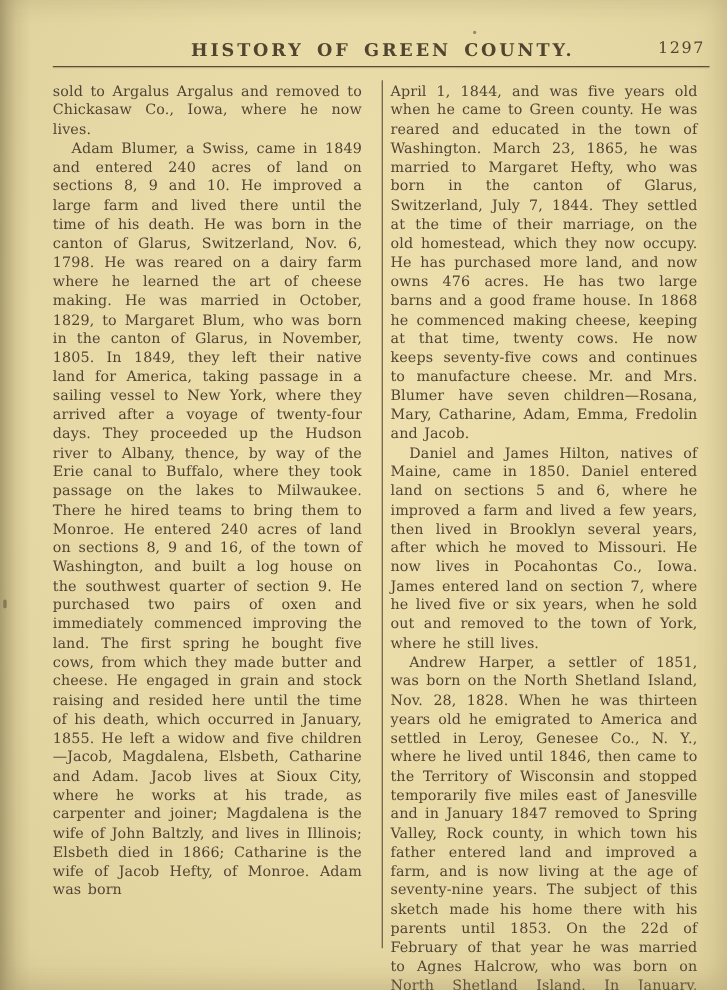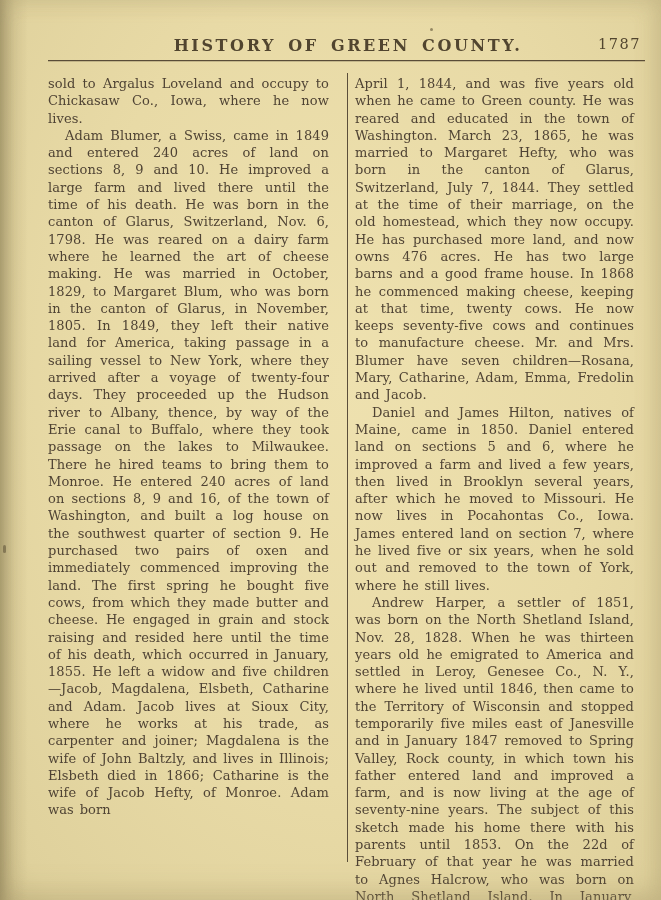--- a/index.html
+++ b/index.html
@@ -71,26 +71,26 @@
   .speck-dot { left: 430px; top: 28px; width: 3px; height: 3px; border-radius: 50%; }
   .speck-edge { left: 3px; top: 545px; width: 3px; height: 8px; border-radius: 2px; background: rgba(70, 60, 40, 0.5); }
 </style>
 </head>
 <body>
 
 <div class="page">
   <div class="gutter-shadow"></div>
 
   <div class="header-title">HISTORY OF GREEN COUNTY.</div>
-  <div class="page-number">1787</div>
+  <div class="page-number">1297</div>
   <div class="header-rule"></div>
 
   <div class="columns">
     <div class="col col-left">
-      <p>sold to Argalus Loveland and occupy to Chickasaw Co., Iowa, where he now lives.</p>
+      <p>sold to Argalus Argalus and removed to Chickasaw Co., Iowa, where he now lives.</p>
       <p class="indent">Adam Blumer, a Swiss, came in 1849 and entered 240 acres of land on sections 8, 9 and 10. He improved a large farm and lived there until the time of his death. He was born in the canton of Glarus, Switzerland, Nov. 6, 1798. He was reared on a dairy farm where he learned the art of cheese making. He was married in October, 1829, to Margaret Blum, who was born in the canton of Glarus, in November, 1805. In 1849, they left their native land for America, taking passage in a sailing vessel to New York, where they arrived after a voyage of twenty-four days. They proceeded up the Hudson river to Albany, thence, by way of the Erie canal to Buffalo, where they took passage on the lakes to Milwaukee. There he hired teams to bring them to Monroe. He entered 240 acres of land on sections 8, 9 and 16, of the town of Washington, and built a log house on the southwest quarter of section 9. He purchased two pairs of oxen and immediately commenced improving the land. The first spring he bought five cows, from which they made butter and cheese. He engaged in grain and stock raising and resided here until the time of his death, which occurred in January, 1855. He left a widow and five children—Jacob, Magdalena, Elsbeth, Catharine and Adam. Jacob lives at Sioux City, where he works at his trade, as carpenter and joiner; Magdalena is the wife of John Baltzly, and lives in Illinois; Elsbeth died in 1866; Catharine is the wife of Jacob Hefty, of Monroe. Adam was born</p>
     </div>
 
     <div class="column-divider"></div>
 
     <div class="col col-right">
       <p>April 1, 1844, and was five years old when he came to Green county. He was reared and educated in the town of Washington. March 23, 1865, he was married to Margaret Hefty, who was born in the canton of Glarus, Switzerland, July 7, 1844. They settled at the time of their marriage, on the old homestead, which they now occupy. He has purchased more land, and now owns 476 acres. He has two large barns and a good frame house. In 1868 he commenced making cheese, keeping at that time, twenty cows. He now keeps seventy-five cows and continues to manufacture cheese. Mr. and Mrs. Blumer have seven children—Rosana, Mary, Catharine, Adam, Emma, Fredolin and Jacob.</p>
       <p class="indent">Daniel and James Hilton, natives of Maine, came in 1850. Daniel entered land on sections 5 and 6, where he improved a farm and lived a few years, then lived in Brooklyn several years, after which he moved to Missouri. He now lives in Pocahontas Co., Iowa. James entered land on section 7, where he lived five or six years, when he sold out and removed to the town of York, where he still lives.</p>
       <p class="indent">Andrew Harper, a settler of 1851, was born on the North Shetland Island, Nov. 28, 1828. When he was thirteen years old he emigrated to America and settled in Leroy, Genesee Co., N. Y., where he lived until 1846, then came to the Territory of Wisconsin and stopped temporarily five miles east of Janesville and in January 1847 removed to Spring Valley, Rock county, in which town his father entered land and improved a farm, and is now living at the age of seventy-nine years. The subject of this sketch made his home there with his parents until 1853. On the 22d of February of that year he was married to Agnes Halcrow, who was born on North Shetland Island. In January, 1852, he came to Green county and entered land on section 27, town of Washington, locating the same with a land warrant for which he had traded in Rock county, paying for the same a pair of oxen and a wagon, with $60 in</p>
     </div>

